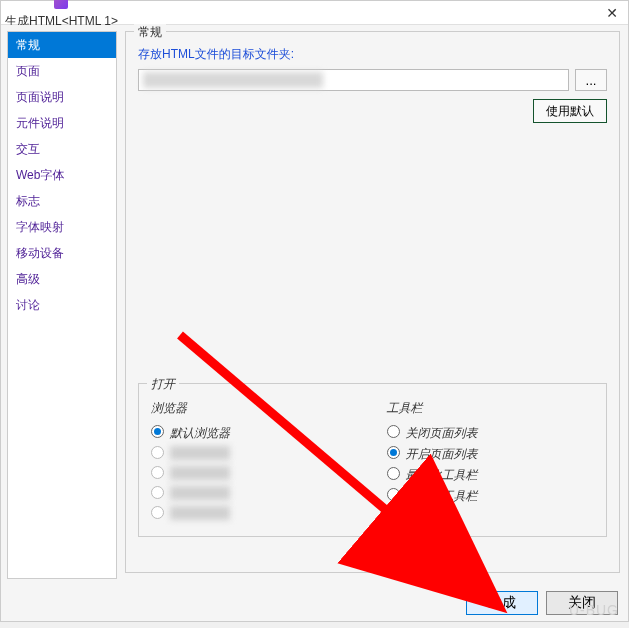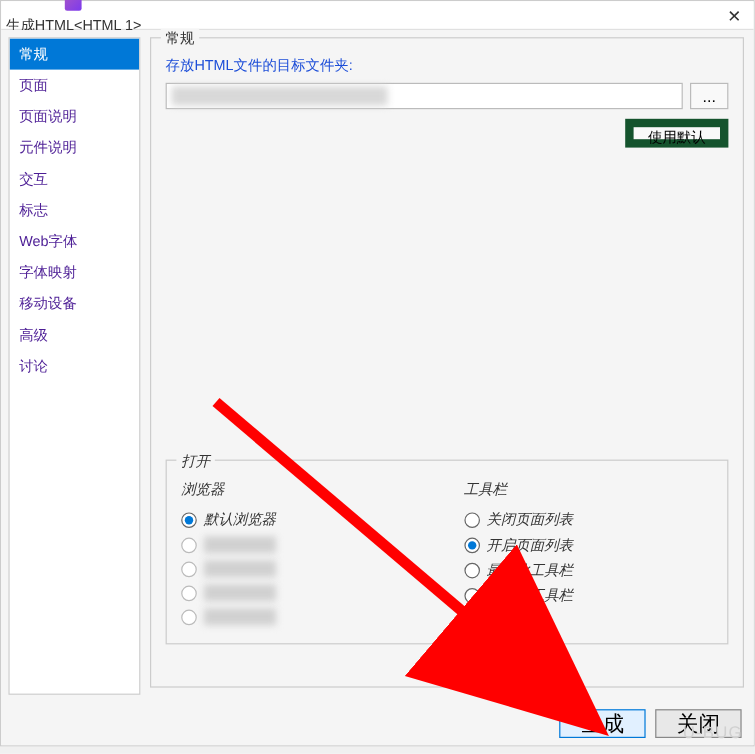--- a/index.html
+++ b/index.html
@@ -122,38 +122,37 @@
       display: flex; align-items: center; justify-content: center;
     }
     .use-default-row {
       display: flex;
       justify-content: flex-end;
       margin-top: 8px;
     }
     .use-default-btn {
       height: 24px;
       padding: 0 12px;
-      border: 7px solid #14532d;
+      border: 1px solid #14532d;
       background: #f9f9f9;
       cursor: pointer;
       font-size: 12px;
     }
     .open-fieldset {
       margin-top: 8px;
     }
     .open-cols {
       display: flex;
       gap: 28px;
       margin-top: 6px;
     }
     .col { flex: 1; }
     .col-label { color: #333; margin-bottom: 6px; }
     .radio-row {
       display: flex;
-      align-items: center;
       gap: 6px;
       padding: 2px 0;
       color: #333;
       min-height: 20px;
     }
     .radio {
       width: 13px; height: 13px;
       border: 1px solid #666;
       border-radius: 50%;
       background: #fff;
@@ -184,21 +183,21 @@
       gap: 8px;
       padding: 0 10px;
       background: #f5f5f5;
     }
     .footer-btn {
       height: 24px;
       width: 72px;
       border: 1px solid #888;
       background: #e8e8e8;
       cursor: pointer;
-      font-size: 18px;
+      font-size: 14px;
       display: flex;
       align-items: center;
       justify-content: center;
     }
     .footer-btn.primary {
       border: 1px solid #0078d7;
       background: #e1f0ff;
     }
     .arrow-overlay {
       position: absolute;
@@ -230,22 +229,22 @@
     </div>
   </div>
 
   <div class="content">
     <div class="sidebar" id="sidebar">
         <div class="sidebar-item selected">常规</div>
         <div class="sidebar-item">页面</div>
         <div class="sidebar-item">页面说明</div>
         <div class="sidebar-item">元件说明</div>
         <div class="sidebar-item">交互</div>
+        <div class="sidebar-item">Web字体</div>
         <div class="sidebar-item">标志</div>
-        <div class="sidebar-item">Web字体</div>
         <div class="sidebar-item">字体映射</div>
         <div class="sidebar-item">移动设备</div>
         <div class="sidebar-item">高级</div>
         <div class="sidebar-item">讨论</div>
       </div>
 
     <div class="main">
       <div class="fieldset fieldset-top">
         <div class="legend">常规</div>
         <div class="field-label">存放HTML文件的目标文件夹:</div>

